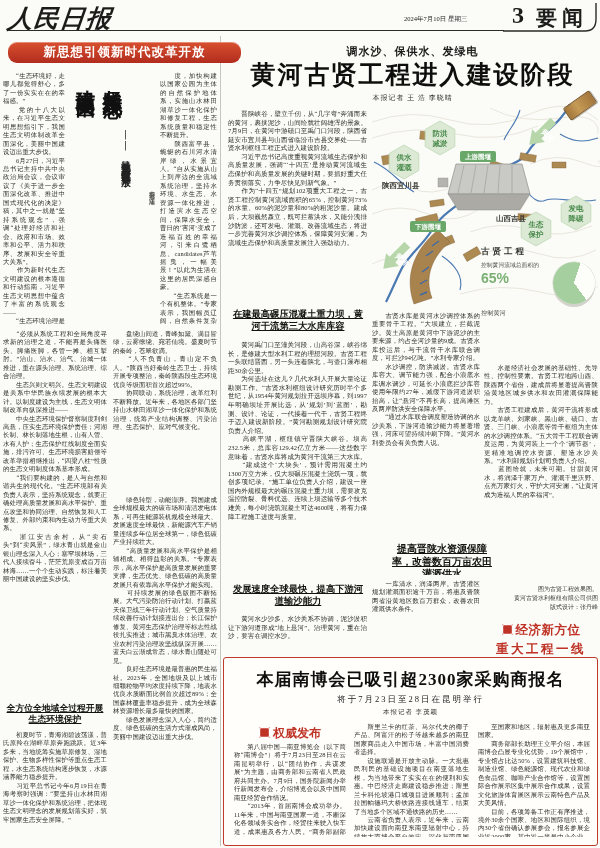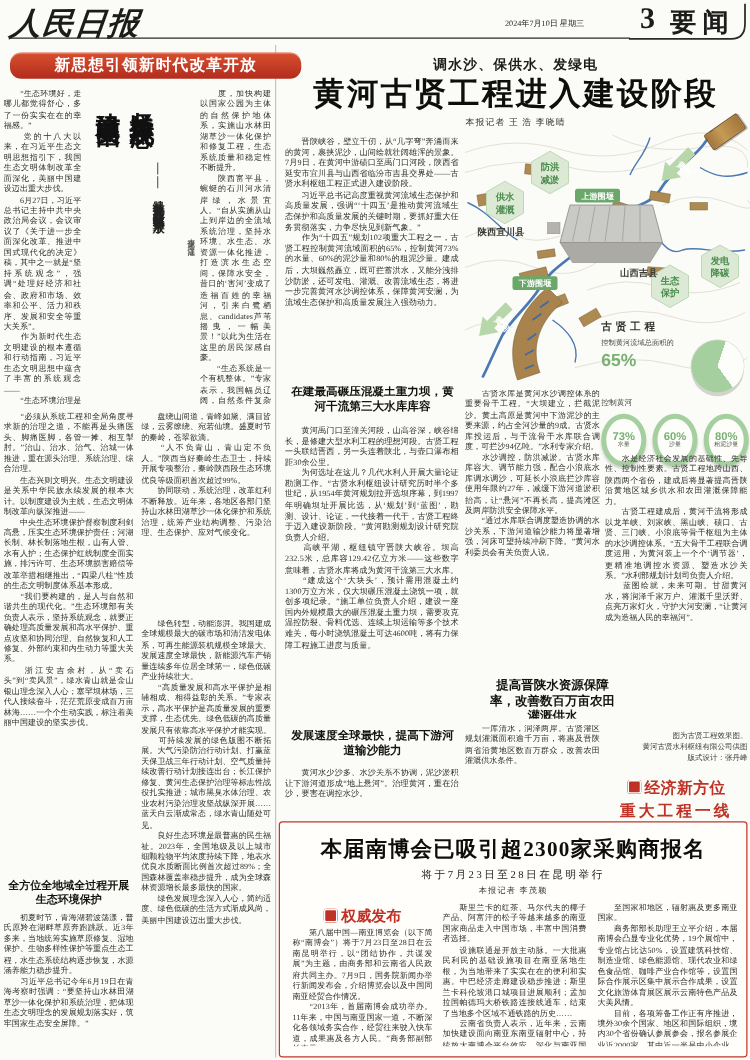--- a/index.html
+++ b/index.html
@@ -2,21 +2,21 @@
 <html><head>
 <meta charset="utf-8">
 <style>
   html,body{margin:0;padding:0;}
   .page{position:relative;width:600px;height:848px;background:#fbfbf8;overflow:hidden;
         font-family:"Liberation Serif","DejaVu Serif",serif;color:#1c1c1a;}
   .abs{position:absolute;}
   
   .bt{font-size:6.4px;line-height:1.32;text-align:justify;white-space:pre-line;
       overflow:hidden;color:#2c2c28;letter-spacing:0.1px;}
-  .sh{font-weight:bold;text-align:center;color:#14140f;overflow:hidden;line-height:1.25;}
+  .sh{font-weight:bold;text-align:center;color:#14140f;overflow:hidden;line-height:1.25;text-decoration:underline;}
   .vert{writing-mode:vertical-rl;}
   
   .logo{font-size:25px;font-weight:bold;font-style:italic;transform:skewX(-6deg);letter-spacing:1px;}
   .date{font-size:6.5px;color:#222;}
   .pageno{font-size:24px;font-weight:bold;}
   .section{font-size:21px;font-weight:bold;letter-spacing:5px;}
   .rule{border-top:1.6px solid #2a2a26;}
   .vdiv{border-left:1px solid #c6c6be;}
   
   .banner{background:linear-gradient(180deg,#d8502f,#b22c1e);border-radius:9px;color:#fff;
@@ -222,44 +222,30 @@
       </g>
       <text transform="translate(30,157) rotate(45)" font-size="7" font-weight="bold" fill="#ffffff" text-anchor="middle">黄河</text>
     </g>
 
     <text x="12" y="84" font-size="7.5" font-weight="bold" fill="#3c3c36">陕西宜川县</text>
     <text x="126" y="117" font-size="7.5" font-weight="bold" fill="#3c3c36">山西吉县</text>
   </svg>
 
   <div class="abs stamp" style="left:564px;top:98px;"></div>
 
-  <div class="abs" style="left:481px;top:256px;width:118px;">
+  <div class="abs" style="left:481px;top:246px;width:118px;">
     <div class="stat-title">古贤工程</div>
     <div style="display:flex;align-items:flex-start;margin-top:4px;">
       <div style="width:72px;">
         <div class="stat-label">控制黄河流域总面积的</div>
         <div class="stat-big">65%</div>
       </div>
       <div class="pie"></div>
     </div>
     <div class="stat-label" style="margin-top:5px;font-size:6.2px;">控制黄河</div>
-    <div class="rings" style="margin-top:4px;">
-      <div class="ring">
-        <div class="v">73%</div>
-        <div class="t">水量</div>
-      </div>
-      <div class="ring">
-        <div class="v">60%</div>
-        <div class="t">沙量</div>
-      </div>
-      <div class="ring">
-        <div class="v">80%</div>
-        <div class="t">粗泥沙量</div>
-      </div>
-    </div>
   </div>
 
   <div class="abs bt" style="left:372px;top:312px;width:108px;height:228px;">　　古贤水库是黄河水沙调控体系的重要骨干工程。“大坝建立，拦截泥沙。黄土高原是黄河中下游泥沙的主要来源，约占全河沙量的9成。古贤水库投运后，与干流骨干水库联合调度，可拦沙94亿吨。”水利专家介绍。
 　　水沙调控，防洪减淤。古贤水库库容大、调节能力强，配合小浪底水库调水调沙，可延长小浪底拦沙库容使用年限约27年，减缓下游河道淤积抬高，让“悬河”不再长高，提高滩区及两岸防洪安全保障水平。
 　　“通过水库联合调度塑造协调的水沙关系，下游河道输沙能力将显著增强，河床可望持续冲刷下降。”黄河水利委员会有关负责人说。</div>
   <div class="abs sh" style="left:388px;top:543px;width:108px;height:32px;font-size:10px;">提高晋陕水资源保障率，改善数百万亩农田灌溉供水</div>
   <div class="abs bt" style="left:372px;top:580px;width:108px;height:70px;">　　一库清水，润泽两岸。古贤灌区规划灌溉面积逾千万亩，将惠及晋陕两省沿黄地区数百万群众，改善农田灌溉供水条件。</div>
 
   <div class="abs bt" style="left:484px;top:364px;width:114px;height:218px;">　　水是经济社会发展的基础性、先导性、控制性要素。古贤工程地跨山西、陕西两个省份，建成后将显著提高晋陕沿黄地区城乡供水和农田灌溉保障能力。
 　　古贤工程建成后，黄河干流将形成以龙羊峡、刘家峡、黑山峡、碛口、古贤、三门峡、小浪底等骨干枢纽为主体的水沙调控体系。“五大骨干工程联合调度运用，为黄河装上一个个‘调节器’，更精准地调控水资源、塑造水沙关系。”水利部规划计划司负责人介绍。

